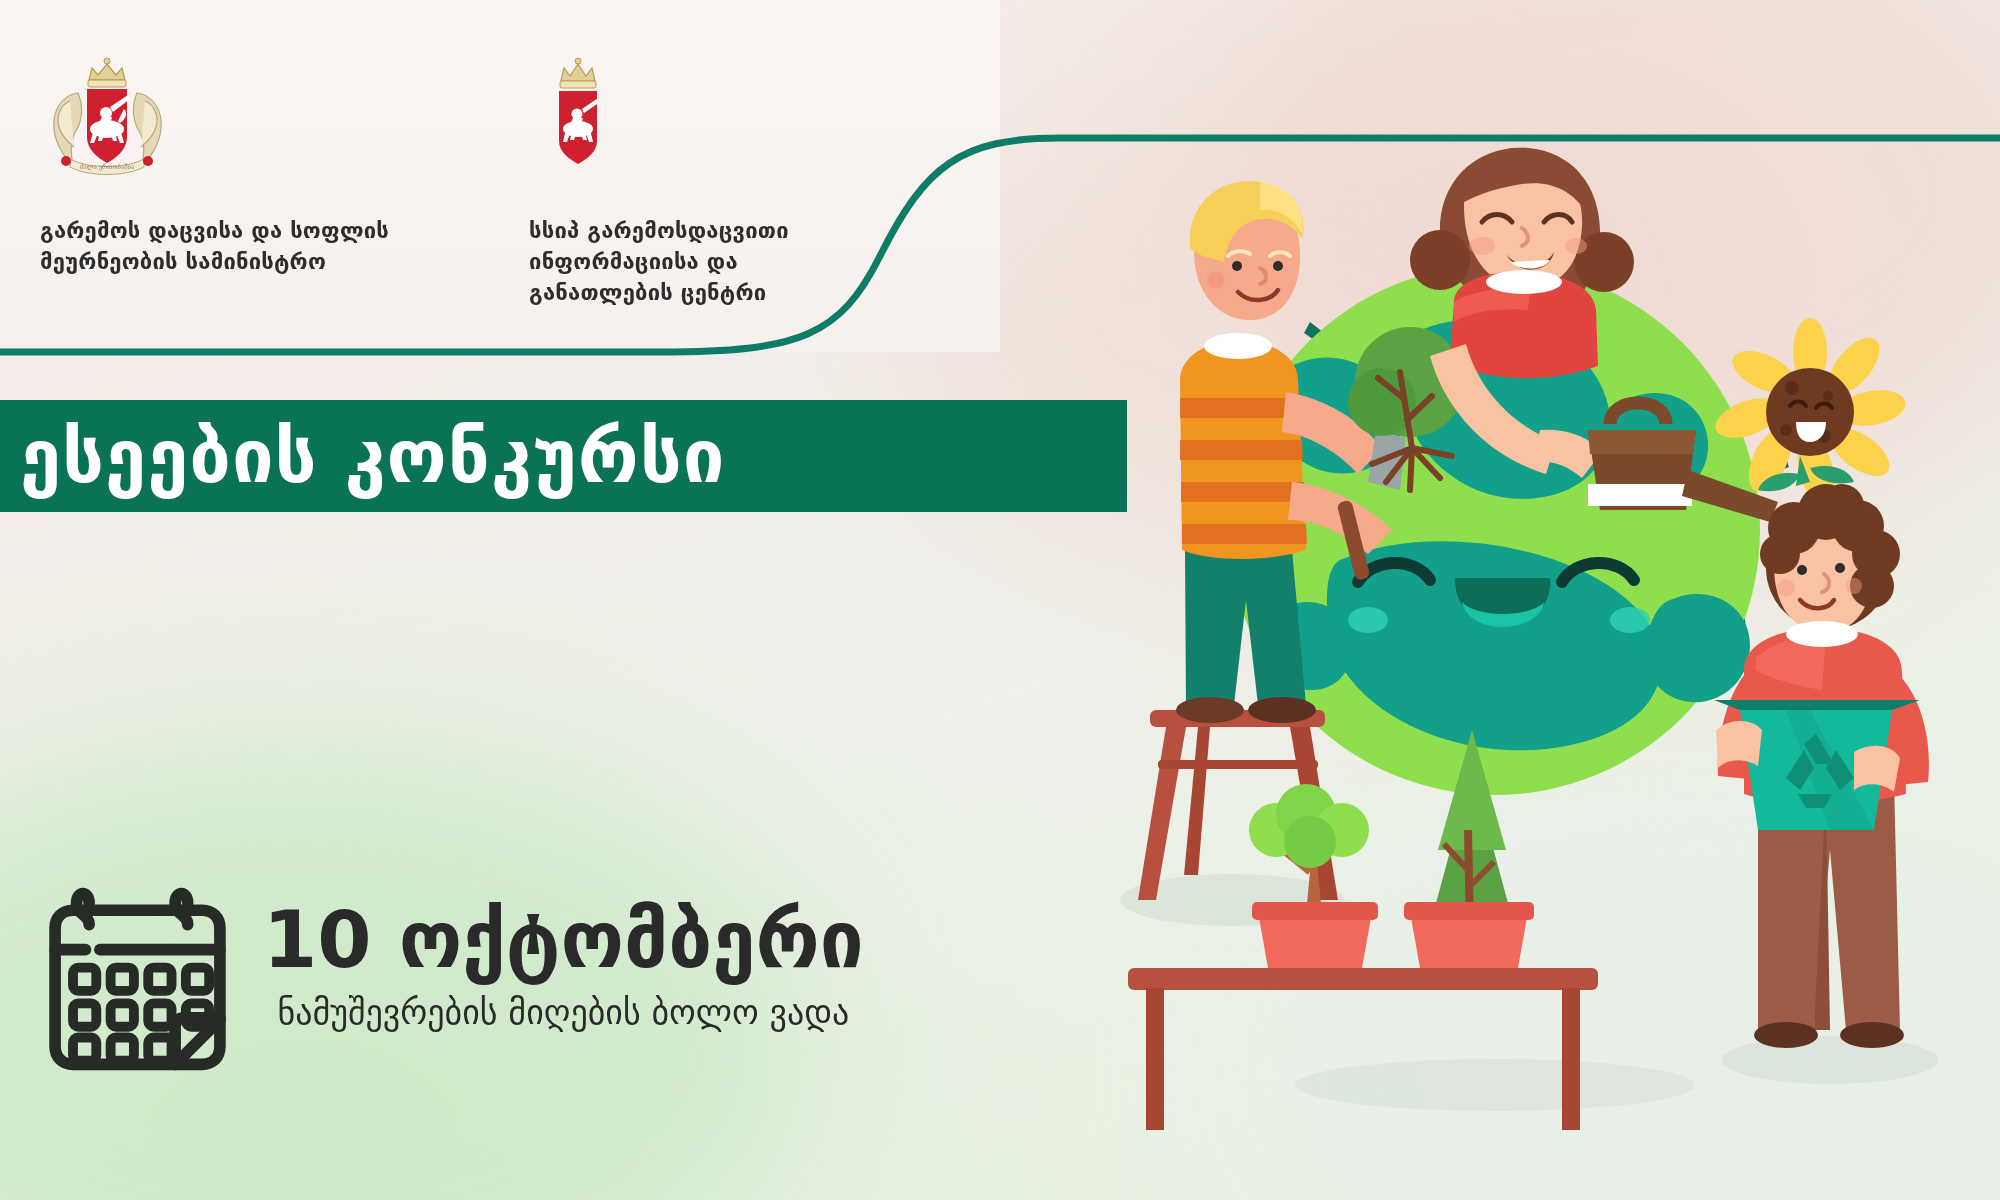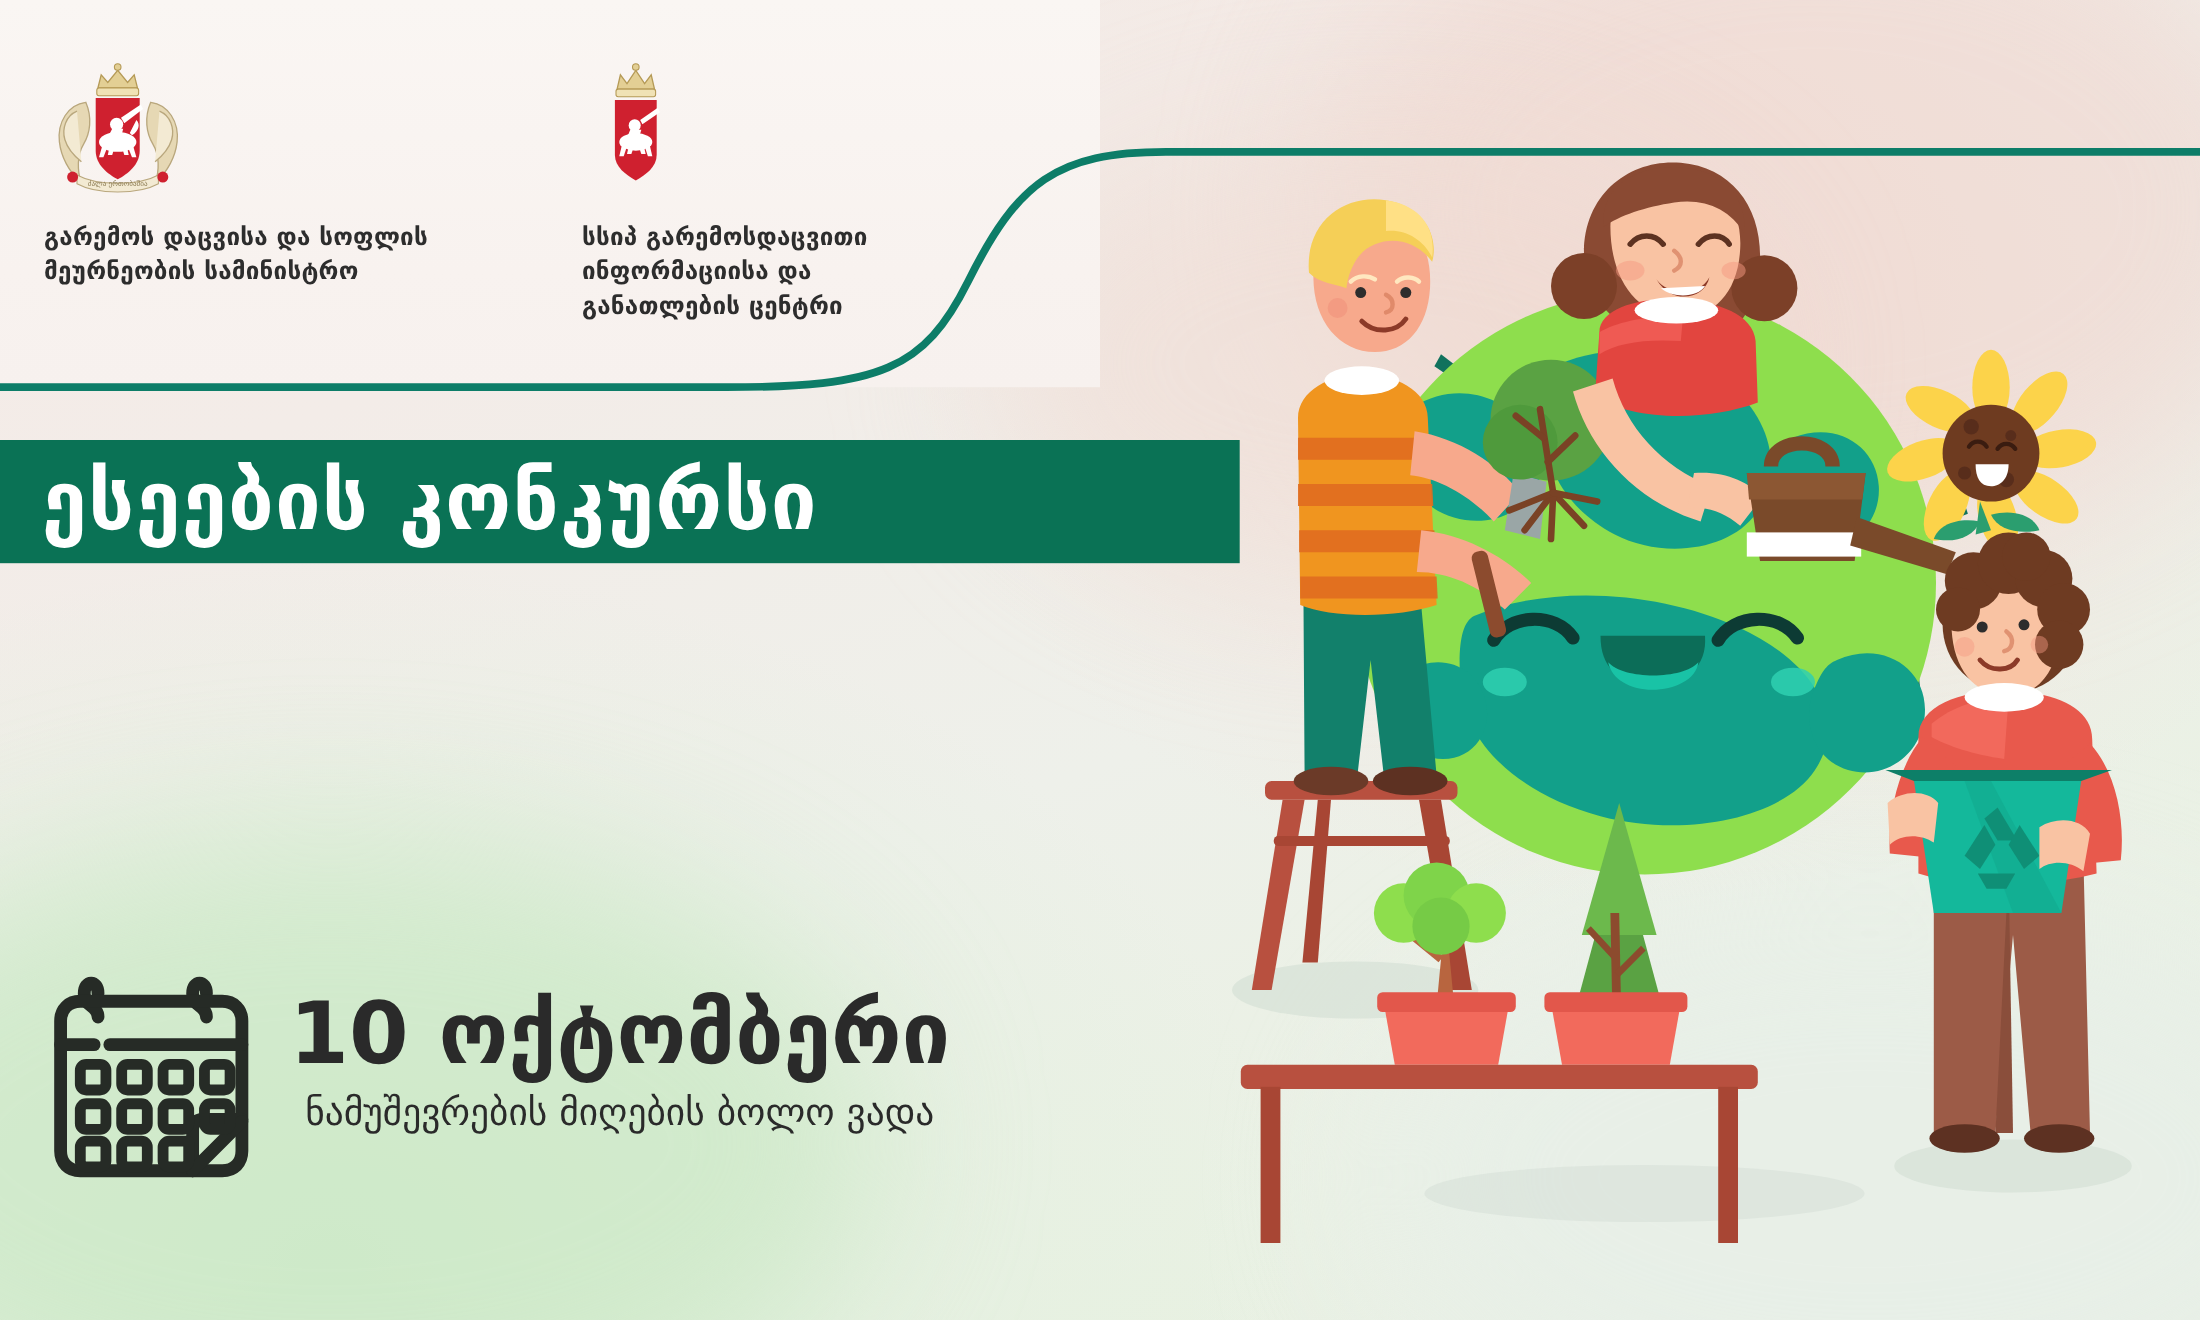--- a/index.html
+++ b/index.html
@@ -26,30 +26,30 @@
   #header-panel {
     position: absolute; left: 0; top: 0; width: 1000px; height: 352px;
     background: linear-gradient(180deg,#faf6f3 0%, #f8f2ef 70%, #f7f1ee 100%);
   }
   #curve-svg { position:absolute; left:0; top:0; width:2000px; height:400px; }
 
   
   #logos { position:absolute; left:40px; top:55px; display:flex; gap:130px; }
   .logo-block { display:flex; flex-direction:column; }
   .crest { display:block; }
-  .logo-text { margin-top:16px; font-size:22px; font-weight:700; color:#2d2d2d; line-height:1.42; letter-spacing:.2px; white-space:pre-line; }
+  .logo-text { margin-top:30px; font-size:22px; font-weight:700; color:#2d2d2d; line-height:1.42; letter-spacing:.2px; white-space:pre-line; }
 
   
   #title-banner {
     position:absolute; left:0; top:400px; width:1127px; height:112px;
     background:#0a7255; display:flex; align-items:center;
   }
   #title-banner .title-text {
     color:#ffffff; font-size:74px; font-weight:700; letter-spacing:1px;
-    padding-left:38px; line-height:1; white-space:nowrap;
+    padding-left:20px; line-height:1; white-space:nowrap;
   }
 
   
   #subtitle { position:absolute; left:34px; top:595px; width:1180px; }
   #subtitle .line { color:#12715a; font-size:51px; font-weight:700; line-height:1.30; white-space:nowrap; }
 
   
   #date-block { position:absolute; left:30px; top:878px; display:flex; align-items:flex-start;text-align:center; }
   #calendar-icon { width:215px; height:215px; flex:0 0 215px; }
   #date-text { margin-left:18px; padding-top:22px; }

